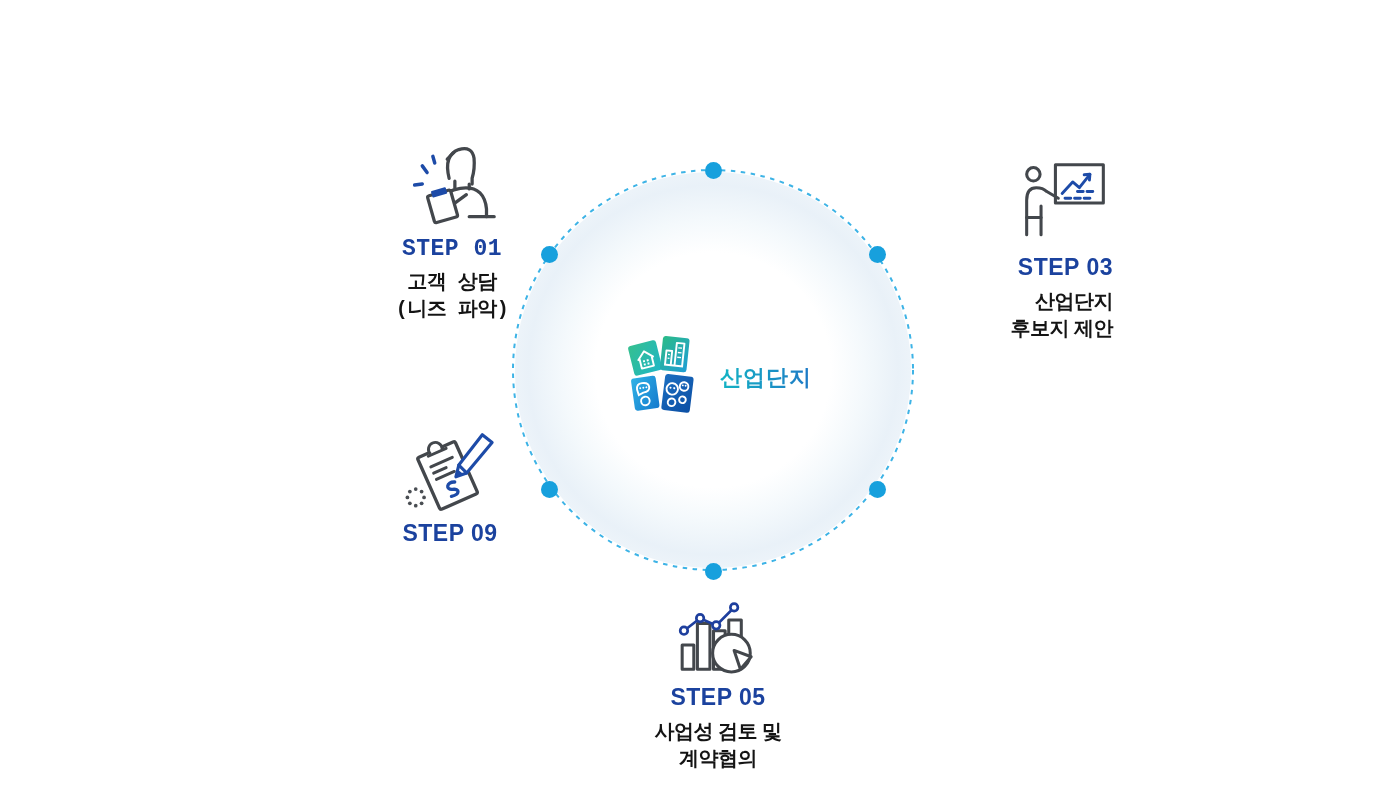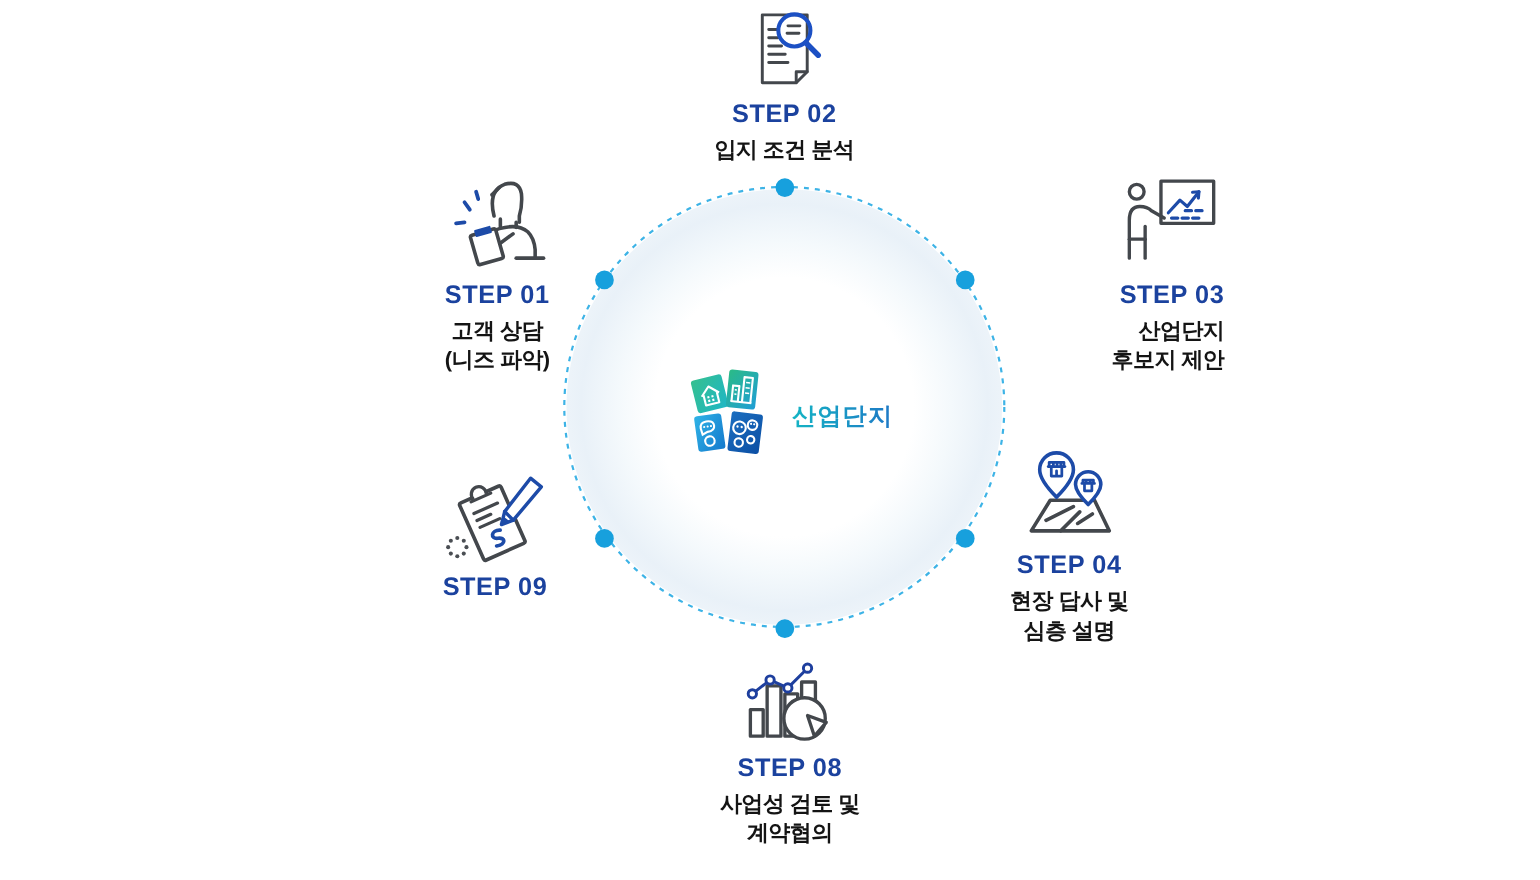--- a/index.html
+++ b/index.html
@@ -123,21 +123,21 @@
           <circle cx="57.5" cy="54" r="1"></circle>
             <circle cx="60.5" cy="54" r="1"></circle>
         </g>
       </g>
     </svg>
     <div class="logo-text">
       <span class="logo-kr-top">산업단지</span>
     </div>
   </div>
 
-  <div class="step" style="left:312px; top:158px;">
+  <div class="step" style="left:312px; top:140px;font-family:Liberation Mono, monospace;">
     <svg class="step-icon" width="96" height="92" viewBox="0 0 96 96">
       <g fill="none" stroke="#43474c" stroke-width="3.4" stroke-linecap="round" stroke-linejoin="round">
         <path d="M45 40 Q39 16 55 10 Q69 6 71 19 Q72 30 69 40 L69 46"></path>
         <path d="M50 13 L43 20"></path>
         <path d="M51 43 V50 M66 46 V51"></path>
         <path d="M31 80 Q33 57 50 52 Q68 47 77 55 Q83 61 84 72 L84 80"></path>
         <path d="M63 57 L48 68"></path>
         <path d="M66 80 H92"></path>
       </g>
       <g transform="rotate(-16 37 67)">
@@ -148,37 +148,20 @@
         <path d="M17 27 L22 34"></path>
         <path d="M9 47 L17 46"></path>
         <path d="M28 17 L30 24"></path>
       </g>
     </svg>
     <div class="step-label">STEP 01</div>
     <div class="step-line">고객 상담</div>
     <div class="step-line">(니즈 파악)</div>
   </div>
 
-  <div class="step" style="left:573px; top:6px;">
-    <svg class="step-icon" width="82" height="80" viewBox="0 0 96 96">
-      <g fill="none" stroke="#43474c" stroke-width="3.2" stroke-linecap="round" stroke-linejoin="round">
-        <path d="M24 9 H73 V71 L61 83 H24 Z"></path>
-        <path d="M73 71 H61 V83"></path>
-        <path d="M31 25 H41 M31 34 H41 M31 43 H45 M31 52 H49 M31 61 H52"></path>
-        <path d="M52 21 H65 M51 29 H64"></path>
-      </g>
-      <g fill="none" stroke="#1c50c4" stroke-linecap="round">
-        <circle cx="59" cy="26" r="17.5" stroke-width="4.4"></circle>
-        <path d="M71.5 39.5 L85 53" stroke-width="6"></path>
-      </g>
-    </svg>
-    <div class="step-label">STEP 02</div>
-    <div class="step-line">입지 조건 분석</div>
-    <div class="step-line"></div>
-  </div>
 
   <div class="step" style="left:833px; top:158px;align-items:flex-end;">
     <svg class="step-icon" width="96" height="92" viewBox="0 0 96 96">
       <g fill="none" stroke="#43474c" stroke-width="3.2" stroke-linecap="round" stroke-linejoin="round">
         <rect x="38" y="7" width="50" height="40"></rect>
         <circle cx="15" cy="17" r="7"></circle>
         <path d="M8 80 V44 Q8 31 18 31 Q25 31 29 35 L41 42"></path>
         <path d="M23 50 V80"></path>
         <path d="M8 62 H23"></path>
       </g>
@@ -187,61 +170,40 @@
         <path d="M74 17 L68 17.5 M74 17 L73.5 23"></path>
         <path d="M61 35 H67 M71 35 H77"></path>
         <path d="M48 42 H54 M58 42 H64 M68 42 H74"></path>
       </g>
     </svg>
     <div class="step-label">STEP 03</div>
     <div class="step-line">산업단지</div>
     <div class="step-line">후보지 제안</div>
   </div>
 
-  <div class="step" style="left:832px; top:404px;">
-    <svg class="step-icon" width="96" height="92" viewBox="0 0 96 96">
-      <g fill="none" stroke="#43474c" stroke-width="3.4" stroke-linecap="round" stroke-linejoin="round">
-        <path d="M12 82 L30 53 H72 L86 82 Z"></path>
-        <path d="M26 72 L52 59 M40 82 L58 64 M56 75 L70 66"></path>
-      </g>
-      <g stroke="#1d4ba8" fill="#ffffff" stroke-width="3.4" stroke-linejoin="round">
-        <path d="M36 8 A16 16 0 0 1 52 24 Q52 34 36 50 Q20 34 20 24 A16 16 0 0 1 36 8 Z"></path>
-        <path d="M66 26 A12 12 0 0 1 78 38 Q78 45 66 57 Q54 45 54 38 A12 12 0 0 1 66 26 Z"></path>
-      </g>
-      <g stroke="#1d4ba8" fill="none" stroke-width="2.6" stroke-linecap="round" stroke-linejoin="round">
-        <path d="M29 21 V17 H43 V21 M28 21 H44 M33 17 V21 M36.5 17 V21 M40 17 V21"></path>
-        <path d="M31 21 V30 H41 V21 M36 30 V25"></path>
-        <path d="M61 37 V34 H71 V37 M60 37 H72 M64 34 V37 M68 34 V37"></path>
-        <path d="M62.5 37 V44 H69.5 V37"></path>
-      </g>
-    </svg>
-    <div class="step-label">STEP 04</div>
-    <div class="step-line">현장 답사 및</div>
-    <div class="step-line">심층 설명</div>
-  </div>
 
   <div class="step" style="left:578px; top:594px;">
     <svg class="step-icon" width="90" height="86" viewBox="0 0 96 96">
       <g fill="none" stroke="#43474c" stroke-width="3.4" stroke-linejoin="round">
         <rect x="8" y="57" width="13" height="27"></rect>
         <rect x="25" y="33" width="14" height="51"></rect>
         <rect x="43" y="41" width="13" height="43"></rect>
         <rect x="60" y="29" width="14" height="26"></rect>
       </g>
       <circle cx="63" cy="66" r="21" fill="#ffffff" stroke="#43474c" stroke-width="3.4"></circle>
       <path d="M66 63 L85 70 L73 84 Z" fill="#ffffff" stroke="#43474c" stroke-width="3.4" stroke-linejoin="round"></path>
       <g stroke="#1e3f9e" fill="#ffffff" stroke-width="3">
         <path d="M10 41 L28 27 L46 35 L66 15" fill="none" stroke-linecap="round"></path>
         <circle cx="10" cy="41" r="4.2"></circle>
           <circle cx="28" cy="27" r="4.2"></circle>
         <circle cx="46" cy="35" r="4.2"></circle>
           <circle cx="66" cy="15" r="4.2"></circle>
       </g>
     </svg>
-    <div class="step-label">STEP 08</div>
+    <div class="step-label">STEP 05</div>
     <div class="step-line">사업성 검토 및</div>
     <div class="step-line">계약협의</div>
   </div>
 
   <div class="step" style="left:310px; top:422px;">
     <svg class="step-icon" width="100" height="94" viewBox="0 0 100 96">
       <g transform="rotate(-24 47 56)">
         <rect x="27" y="26" width="42" height="58" rx="2" fill="#ffffff" stroke="#43474c" stroke-width="3.4"></rect>
         <path d="M41 28 a7 7 0 1 1 13 0" fill="#ffffff" stroke="#43474c" stroke-width="3"></path>
         <path d="M38 29 H58" stroke="#43474c" stroke-width="3" stroke-linecap="round"></path>

